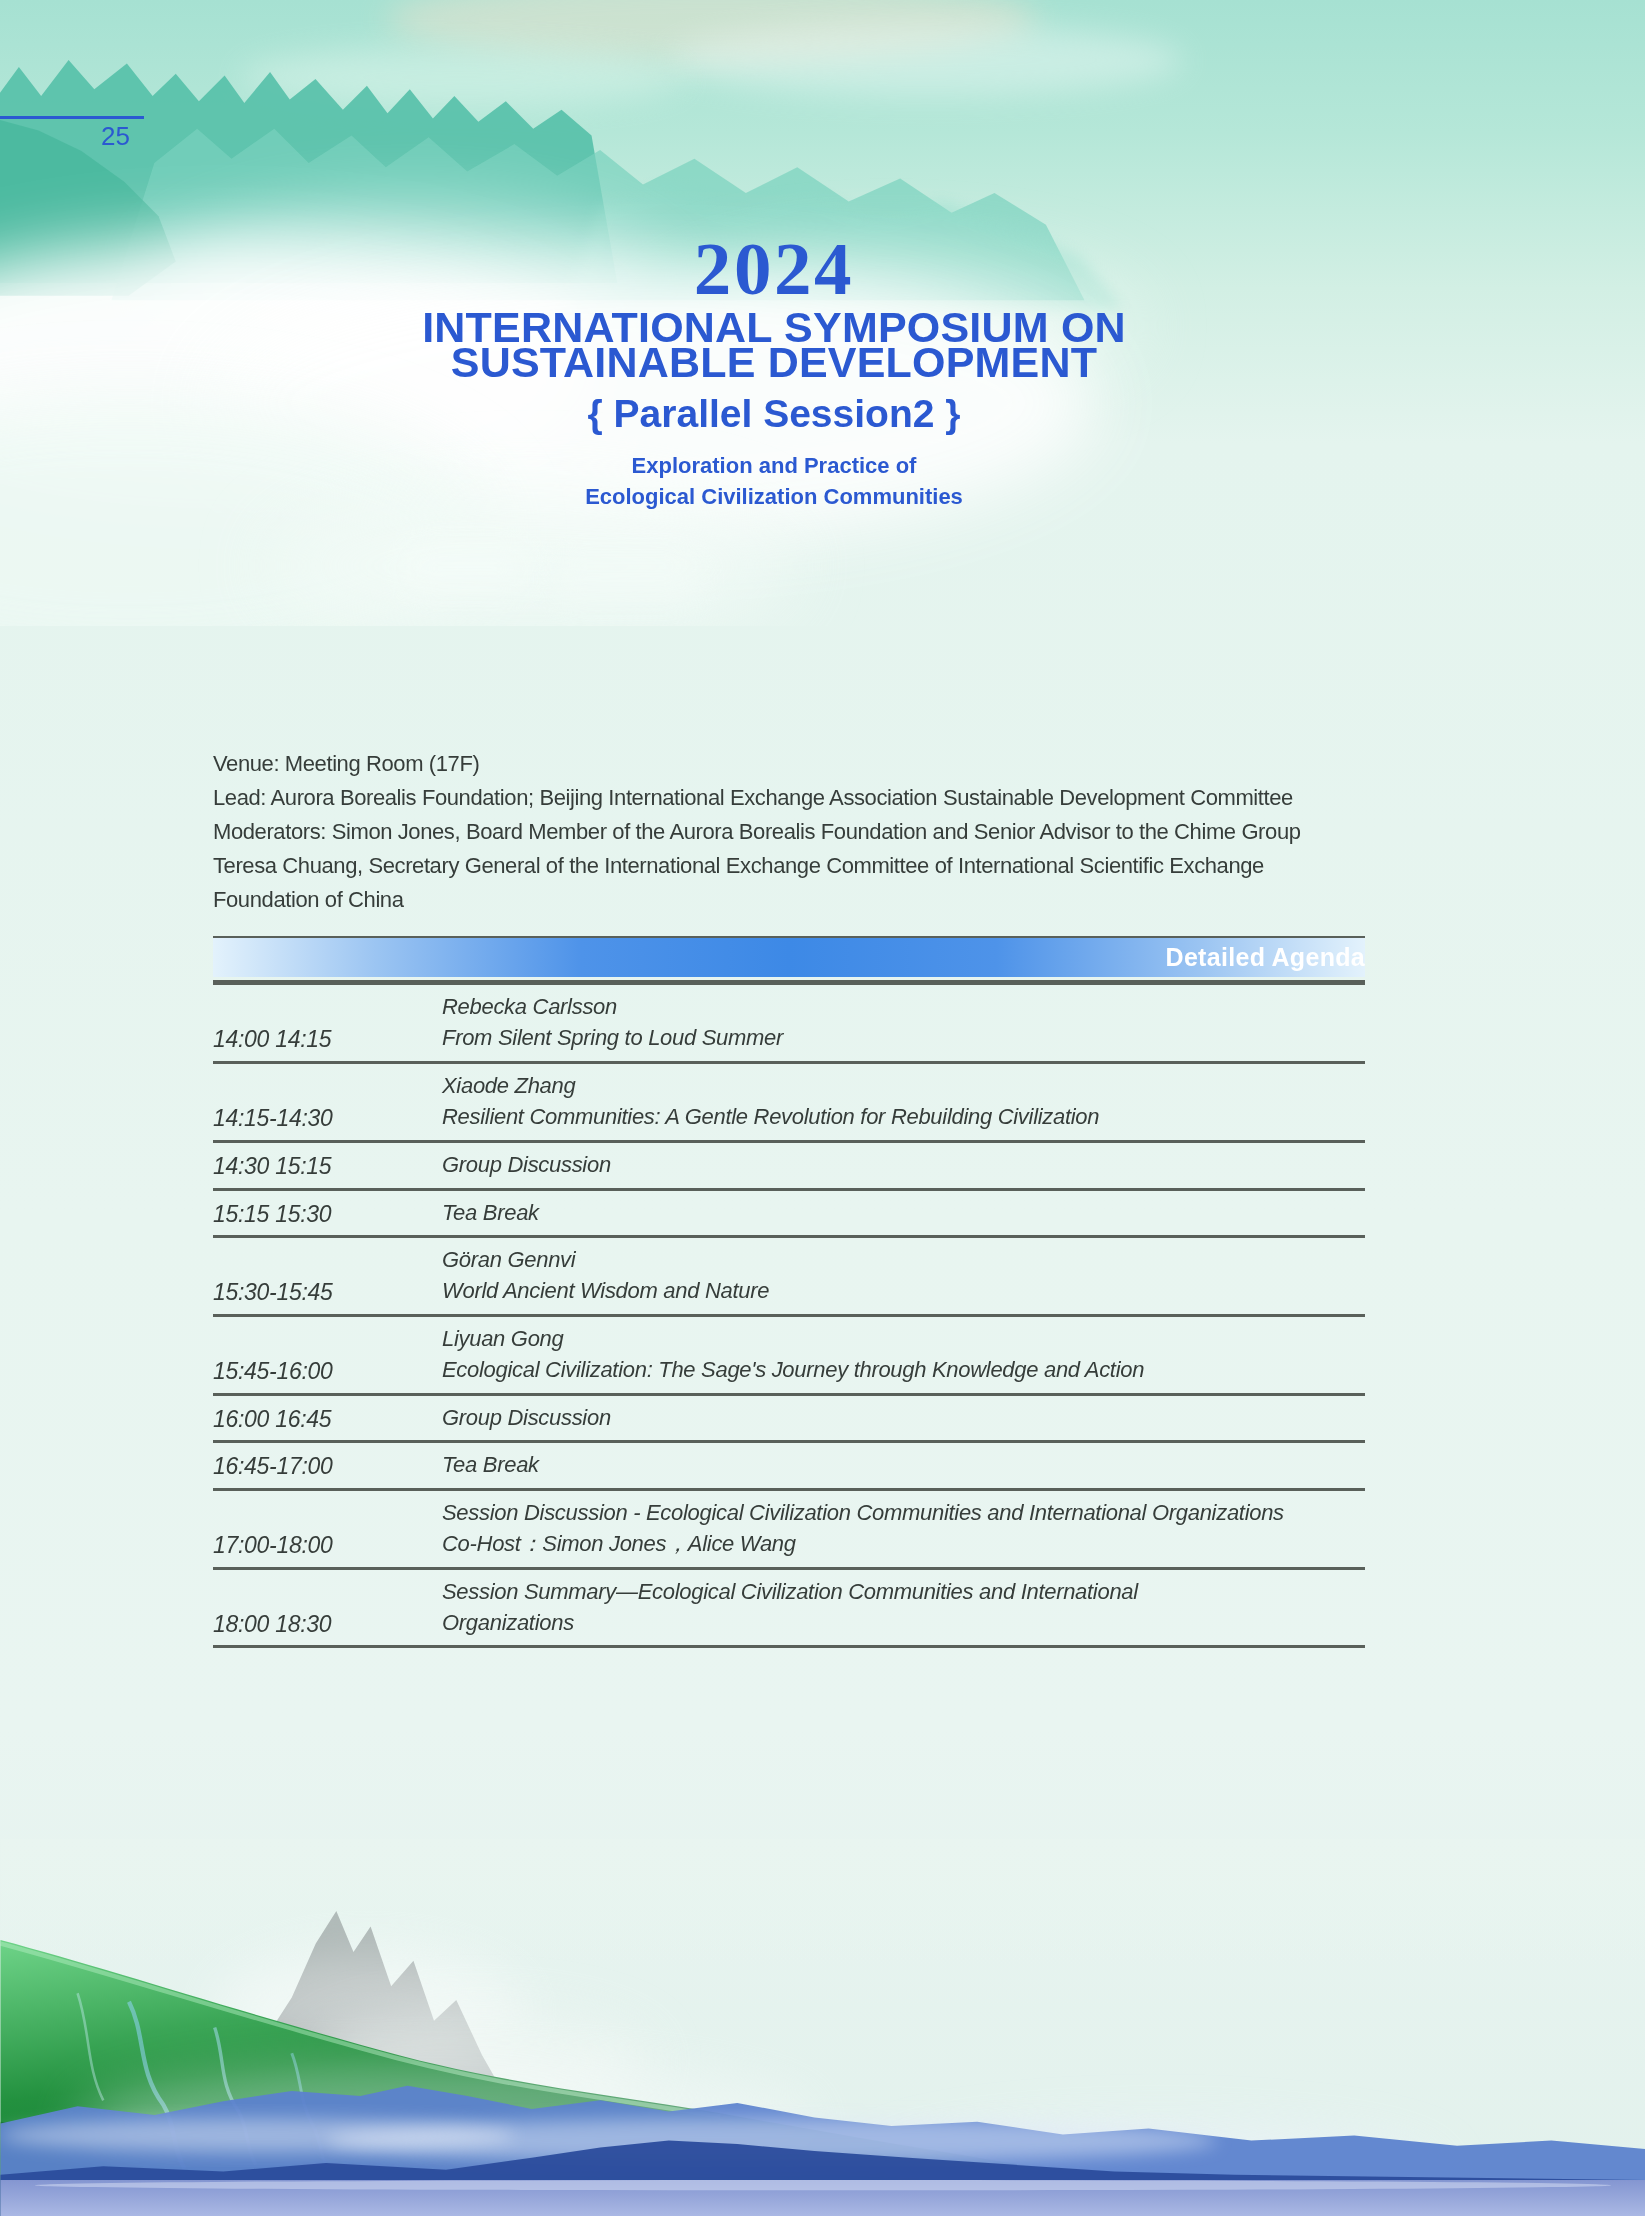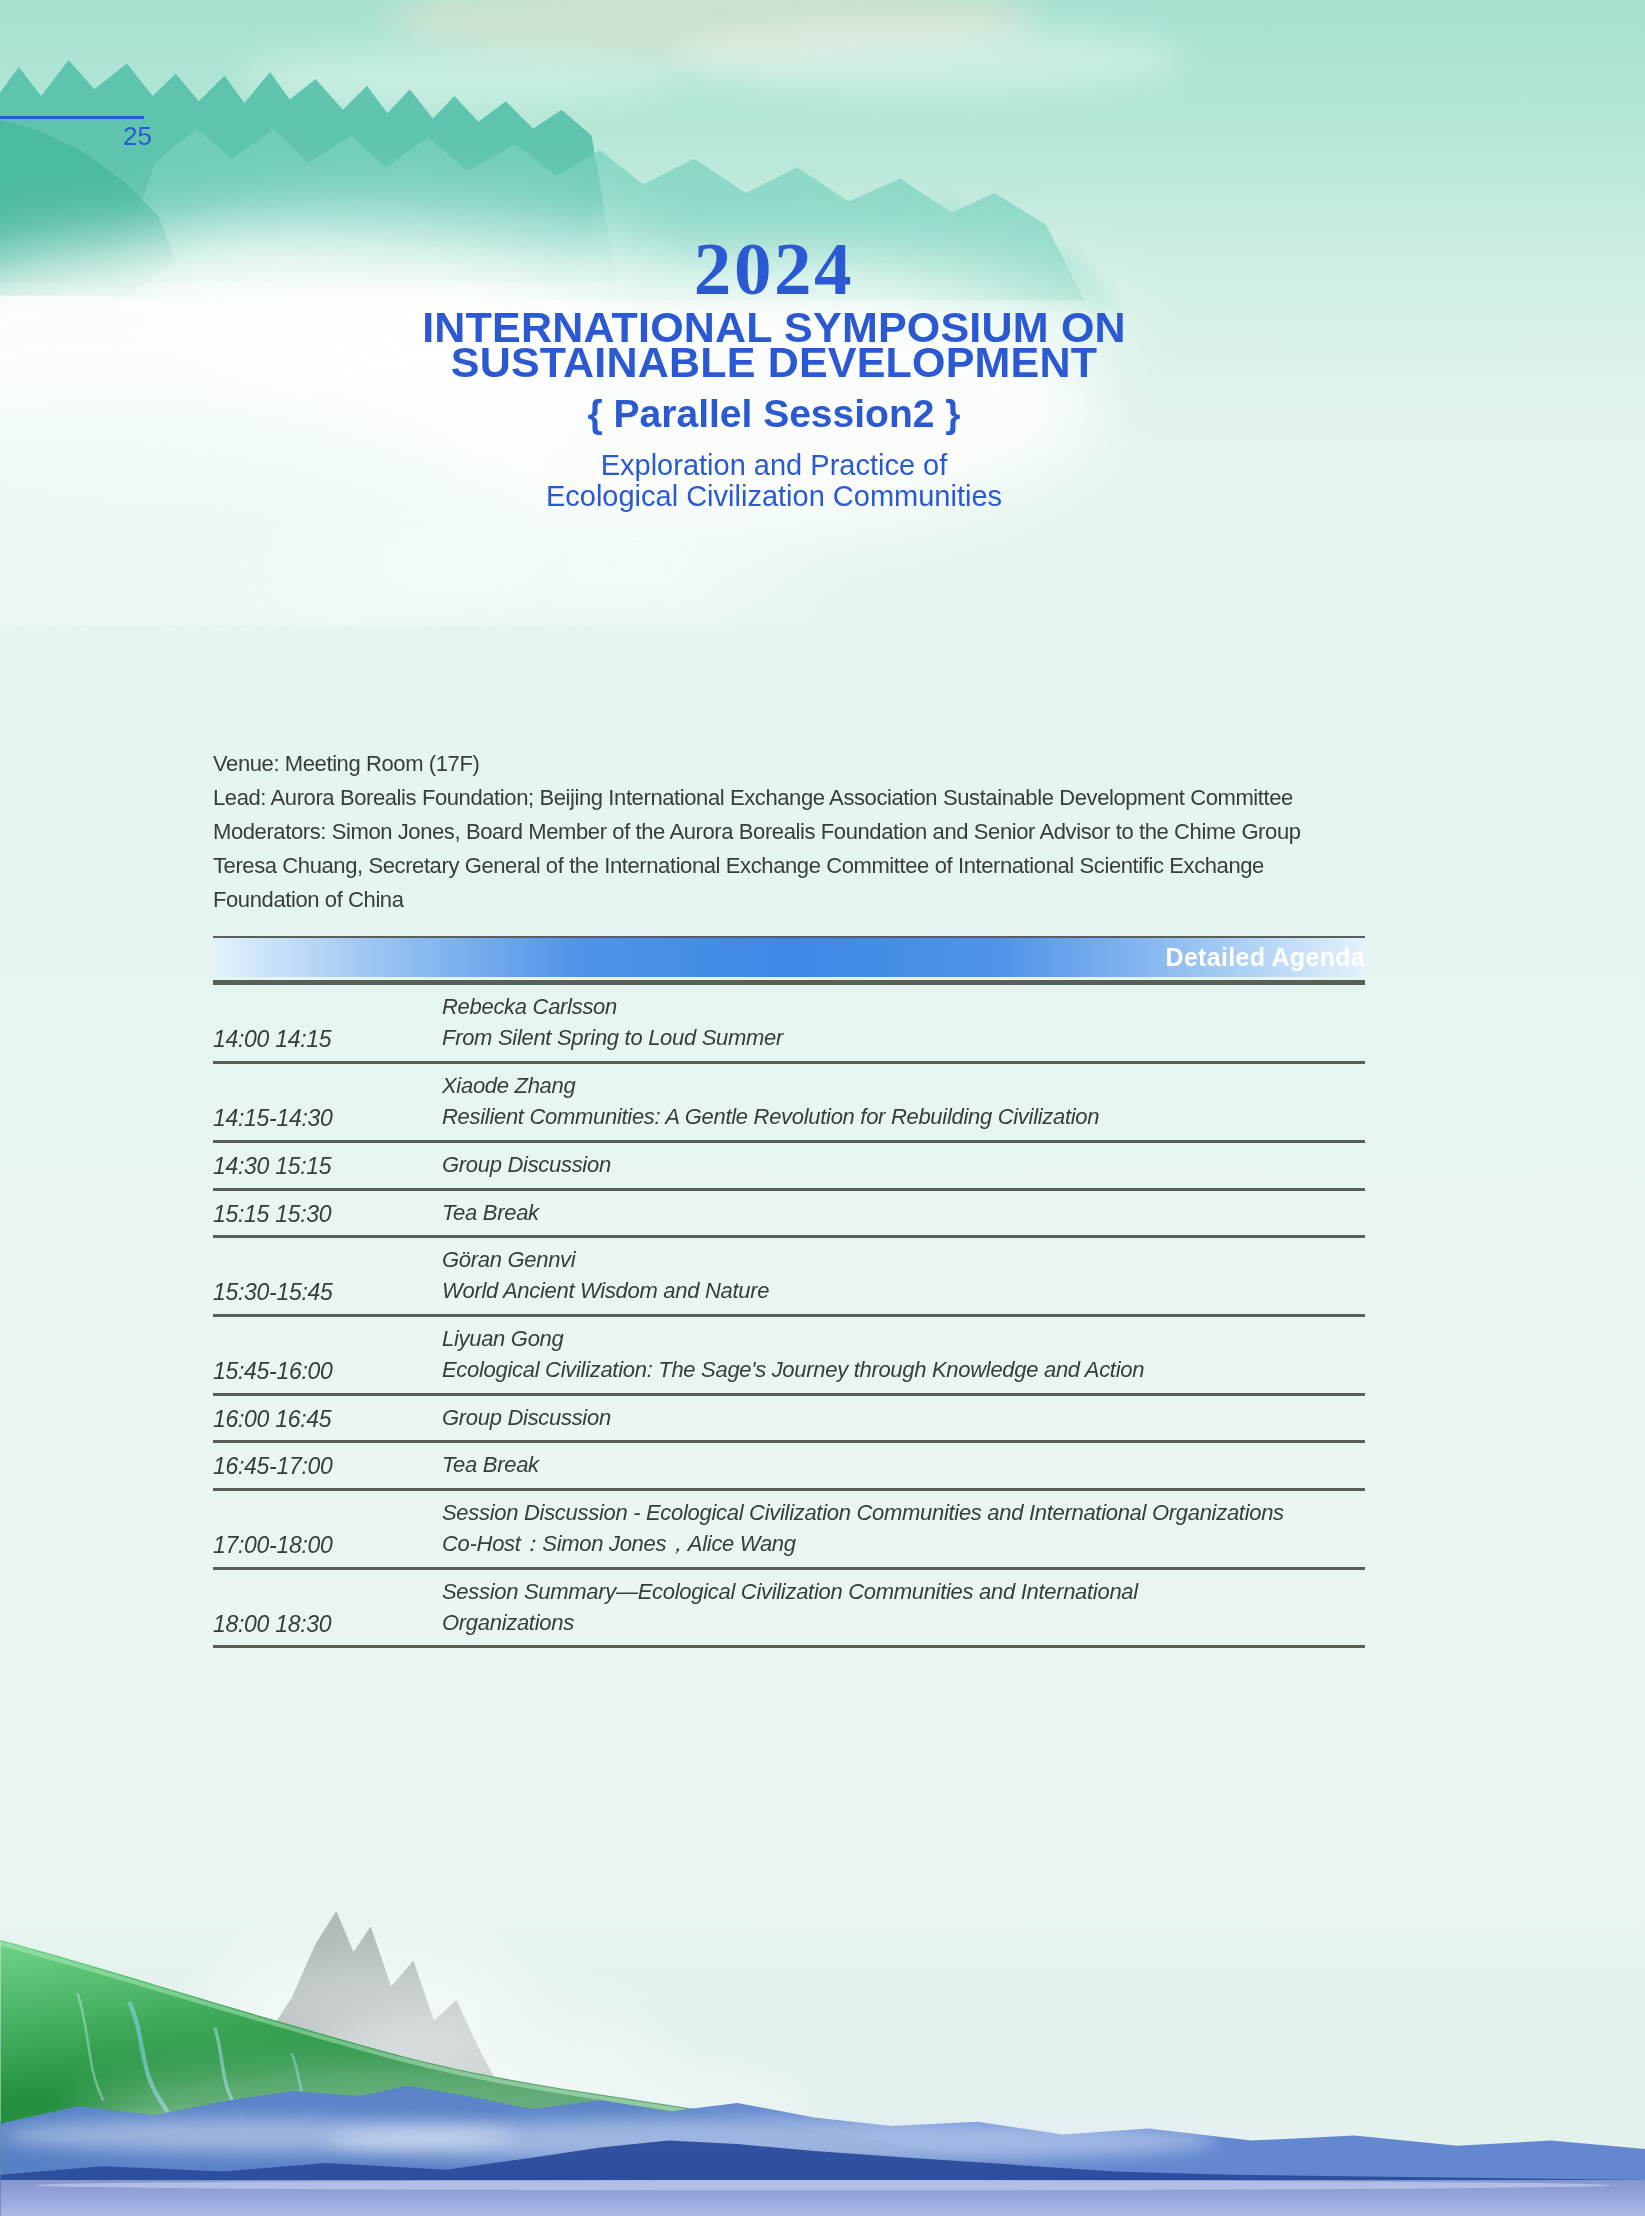--- a/index.html
+++ b/index.html
@@ -27,21 +27,21 @@
   #top-art{top:0;}
   #bottom-art{bottom:0;}
 
   
   .pagenum-rule{
     position:absolute;left:0;top:116px;width:144px;height:2.6px;
     background:var(--accent);
   }
   .pagenum{
     position:absolute;left:101px;top:121px;width:51px;
-    font-size:26px;color:var(--accent);text-align:right;
+    font-size:26px;color:var(--accent);text-align:left;
   }
 
   
   .title-block{
     position:absolute;left:198px;top:230px;width:1152px;
     text-align:center;color:var(--accent);
   }
   .title-year{
     font-family:"Liberation Serif", serif;
     font-weight:bold;font-size:75px;line-height:77px;letter-spacing:2.6px;
@@ -50,21 +50,21 @@
     font-size:43px;line-height:35px;font-weight:700;letter-spacing:0.2px;
   }
   .title-line.first{margin-top:3.4px;}
   .session-row{
     display:flex;align-items:center;margin-top:12px;flex-direction:column;
   }
   .session-rule{flex:1;height:2.6px;background:var(--accent);}
   .session-title{
     font-size:39px;font-weight:600;padding:0 29px;white-space:nowrap;
   }
-  .subtitle{font-size:29px;line-height:31px;font-weight:400;}
+  .subtitle{font-size:22px;line-height:31px;font-weight:700;}
   .subtitle.first{margin-top:13.7px;}
 
   
   .info-block{
     position:absolute;left:213px;top:747px;width:1166px;
     color:var(--text);
   }
   .info-line{
     font-size:22px;line-height:34px;letter-spacing:-0.4px;white-space:nowrap;
   }

